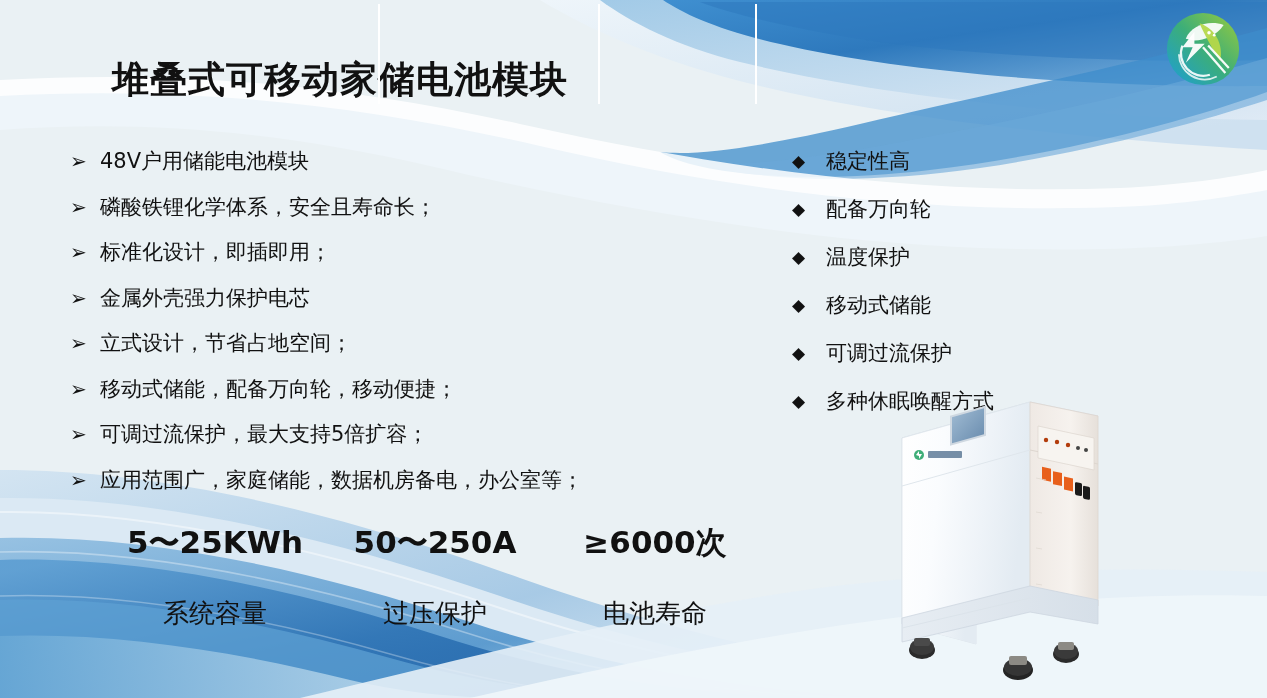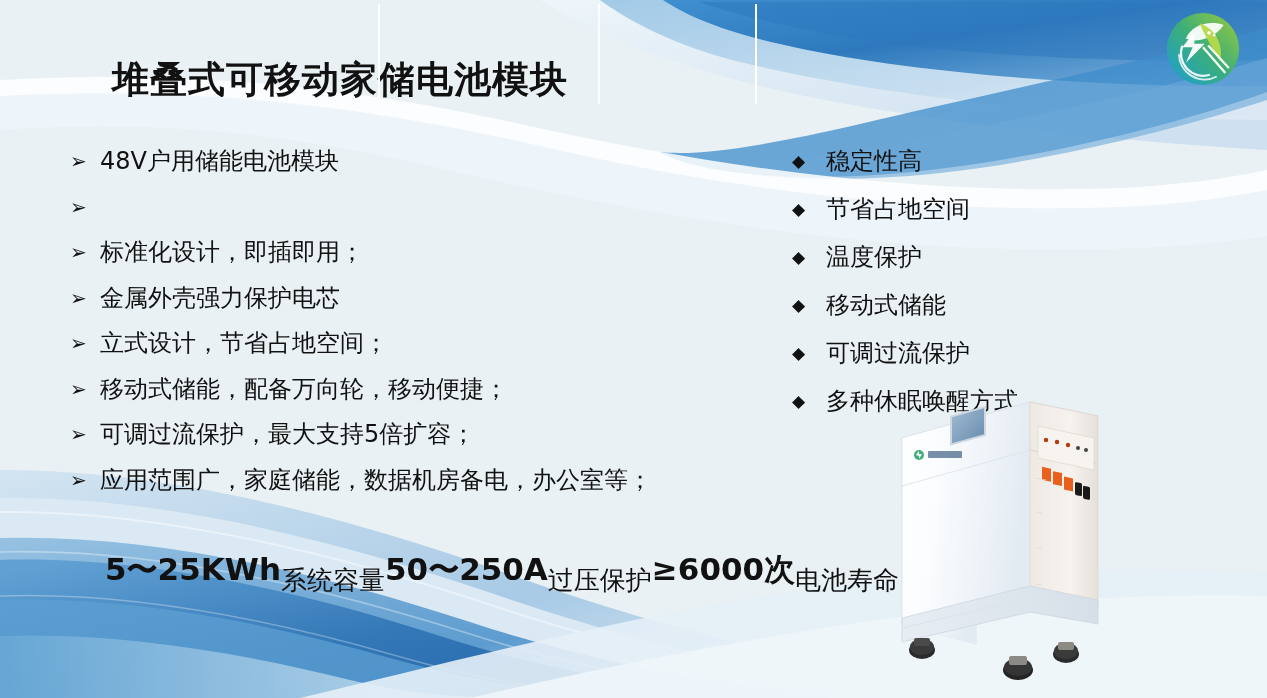--- a/index.html
+++ b/index.html
@@ -28,29 +28,29 @@
   
   .col-left{position:absolute;left:70px;top:148px;width:640px;}
   .col-right{position:absolute;left:792px;top:148px;width:300px;}
 
   .blt{display:flex;align-items:flex-start;margin-bottom:19.5px;}
   .blt .mark{
     flex:0 0 auto;width:30px;color:#111;font-size:20px;line-height:26px;
     font-family:"DejaVu Sans",sans-serif;
   }
   .blt .txt{
-    font-size:24px;line-height:26px;color:#111;white-space:nowrap;
+    font-size:21px;line-height:26px;color:#111;white-space:nowrap;
     font-family:"DejaVu Sans","Liberation Sans",sans-serif;
   }
   .col-right .blt{margin-bottom:22px;}
   .col-right .mark{width:34px;font-size:17px;}
 
   
   .stats{position:absolute;left:105px;top:512px;width:660px;height:105px;display:flex;}
-  .stat{flex:1;position:relative;display:flex;flex-direction:row;align-items:center;justify-content:flex-start;}
+  .stat{flex:1;position:relative;display:flex;flex-direction:column;align-items:center;justify-content:flex-start;}
   .stat .val{
     font-size:31px;font-weight:700;color:#111;white-space:nowrap;
     font-family:"DejaVu Sans","Liberation Sans",sans-serif;
     margin-top:10px;
   }
   .stat .lab{
     font-size:26px;color:#111;white-space:nowrap;margin-top:32px;
     font-family:"DejaVu Sans","Liberation Sans",sans-serif;
   }
   .divider{position:absolute;top:4px;width:2px;height:100px;background:#ffffff;}
@@ -166,20 +166,21 @@
 
   <div class="title">堆叠式可移动家储电池模块</div>
 
   <div class="col-left">
     <div class="blt">
       <span class="mark">➢</span>
       <span class="txt">48V户用储能电池模块</span>
     </div>
     <div class="blt">
       <span class="mark">➢</span>
+      <span class="txt">磷酸铁锂化学体系，安全且寿命长；</span>
     </div>
     <div class="blt">
       <span class="mark">➢</span>
       <span class="txt">标准化设计，即插即用；</span>
     </div>
     <div class="blt">
       <span class="mark">➢</span>
       <span class="txt">金属外壳强力保护电芯</span>
     </div>
     <div class="blt">
@@ -200,21 +201,21 @@
     </div>
   </div>
 
   <div class="col-right">
     <div class="blt">
       <span class="mark">◆</span>
       <span class="txt">稳定性高</span>
     </div>
     <div class="blt">
       <span class="mark">◆</span>
-      <span class="txt">节省占地空间</span>
+      <span class="txt">配备万向轮</span>
     </div>
     <div class="blt">
       <span class="mark">◆</span>
       <span class="txt">温度保护</span>
     </div>
     <div class="blt">
       <span class="mark">◆</span>
       <span class="txt">移动式储能</span>
     </div>
     <div class="blt">

